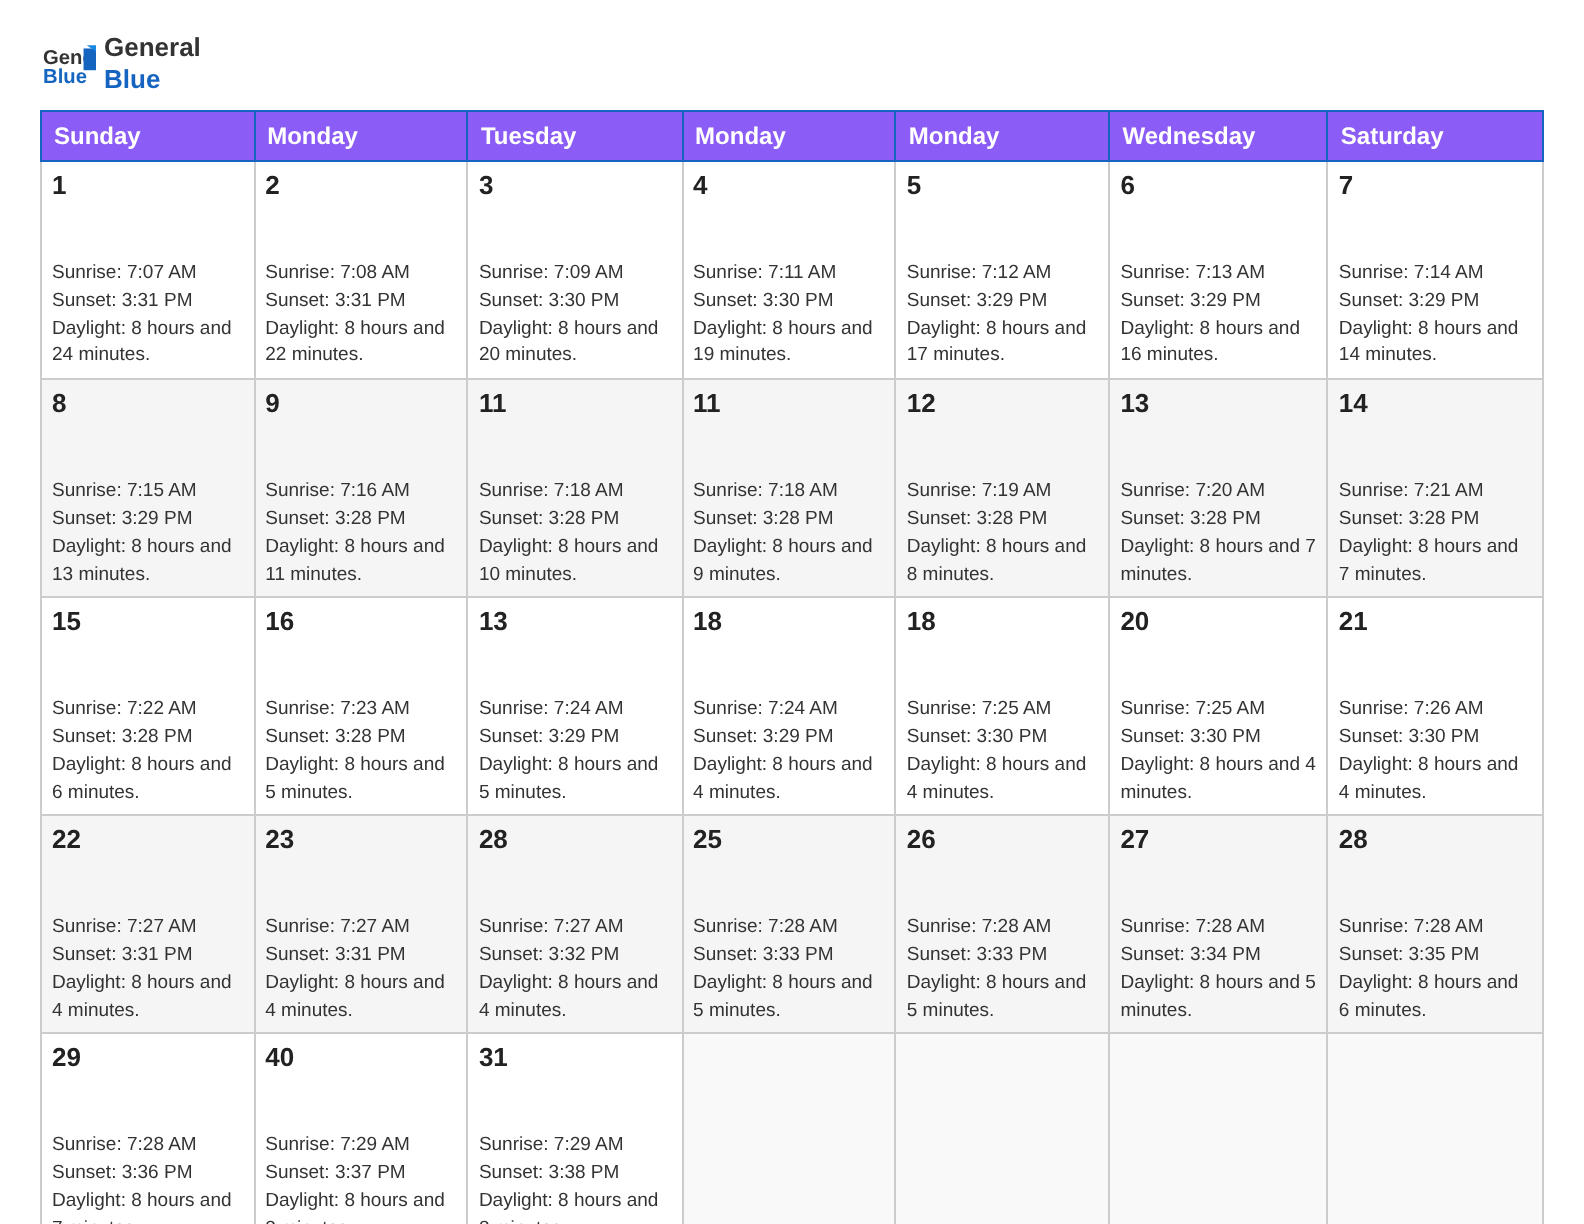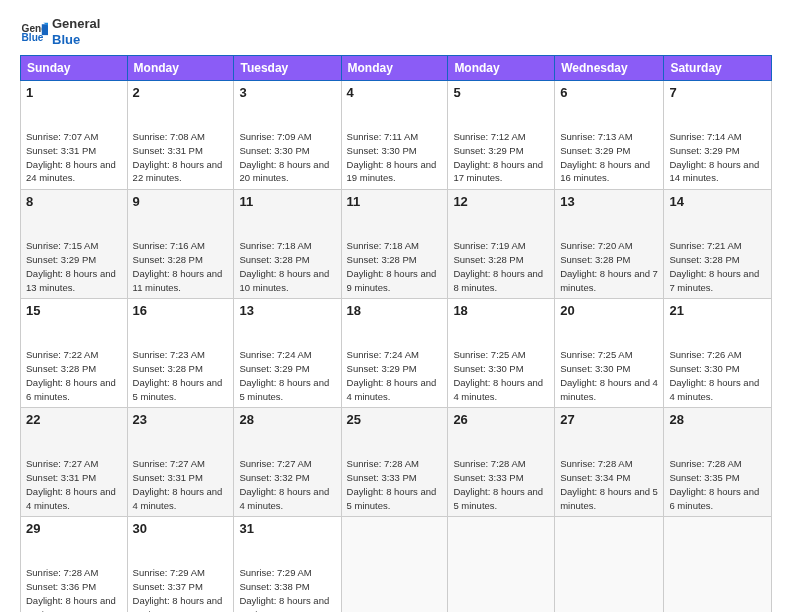--- a/index.html
+++ b/index.html
@@ -249,21 +249,21 @@
             <span class="day-num">28</span>
             <div class="day-detail">Sunrise: 7:28 AM<br>Sunset: 3:35 PM<br>Daylight: 8 hours and 6 minutes.</div>
           </td>
         </tr>
         <tr>
           <td>
             <span class="day-num">29</span>
             <div class="day-detail">Sunrise: 7:28 AM<br>Sunset: 3:36 PM<br>Daylight: 8 hours and 7 minutes.</div>
           </td>
           <td>
-            <span class="day-num">30</span>
+            <span class="day-num">40</span>
             <div class="day-detail">Sunrise: 7:29 AM<br>Sunset: 3:37 PM<br>Daylight: 8 hours and 8 minutes.</div>
           </td>
           <td>
             <span class="day-num">31</span>
             <div class="day-detail">Sunrise: 7:29 AM<br>Sunset: 3:38 PM<br>Daylight: 8 hours and 8 minutes.</div>
           </td>
           <td class="empty-cell"></td>
           <td class="empty-cell"></td>
           <td class="empty-cell"></td>
           <td class="empty-cell"></td>

